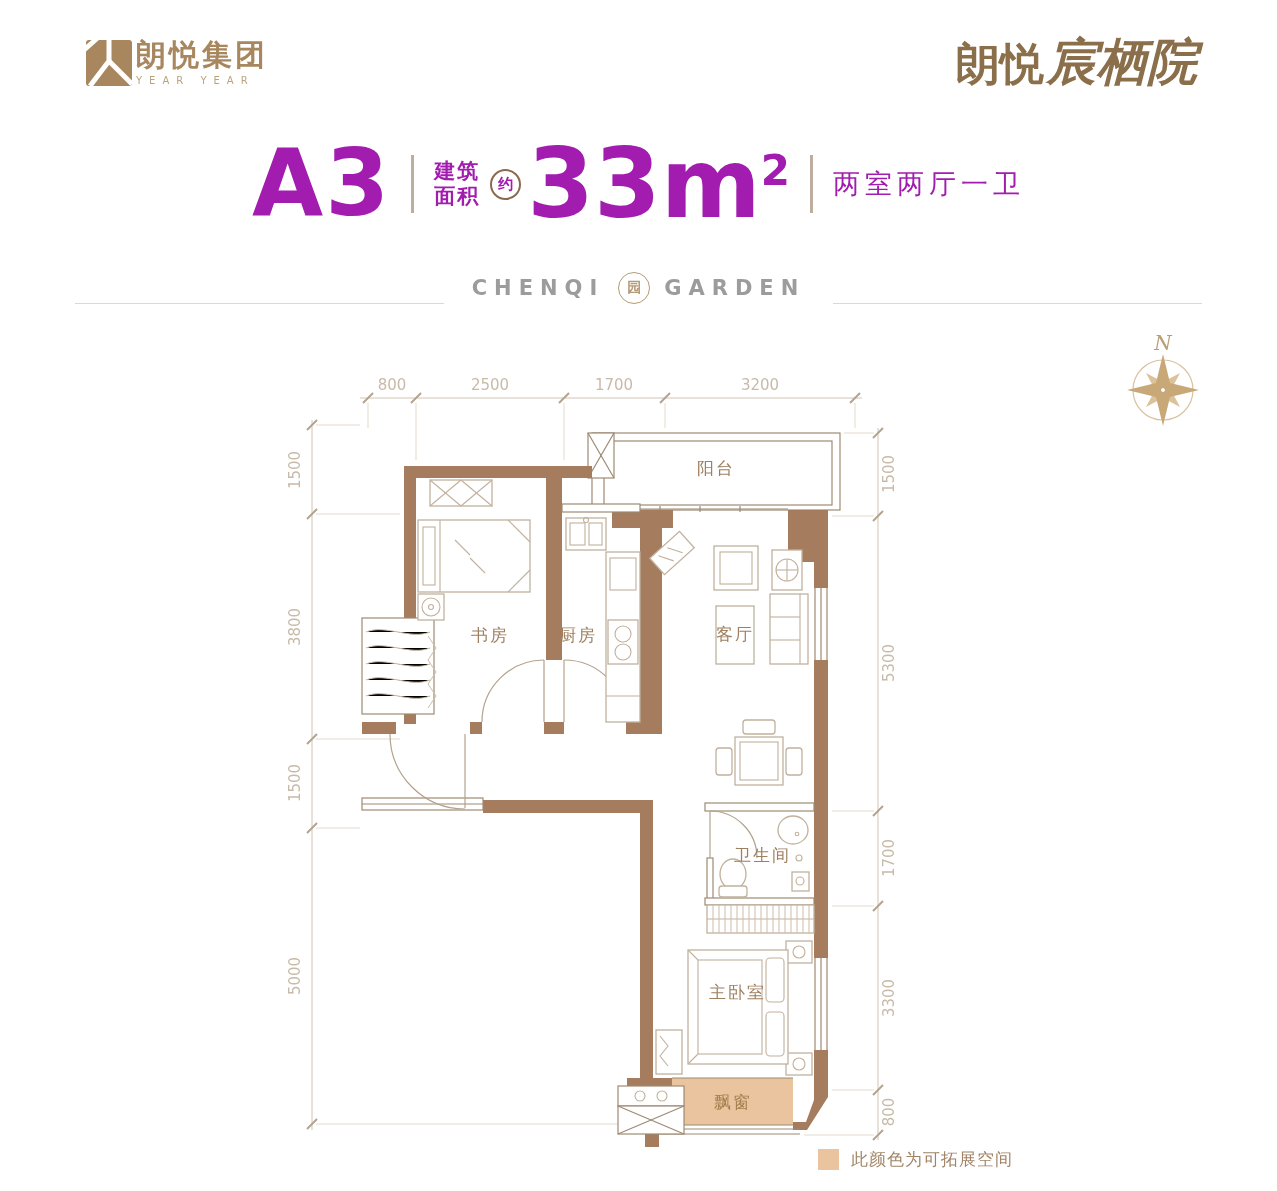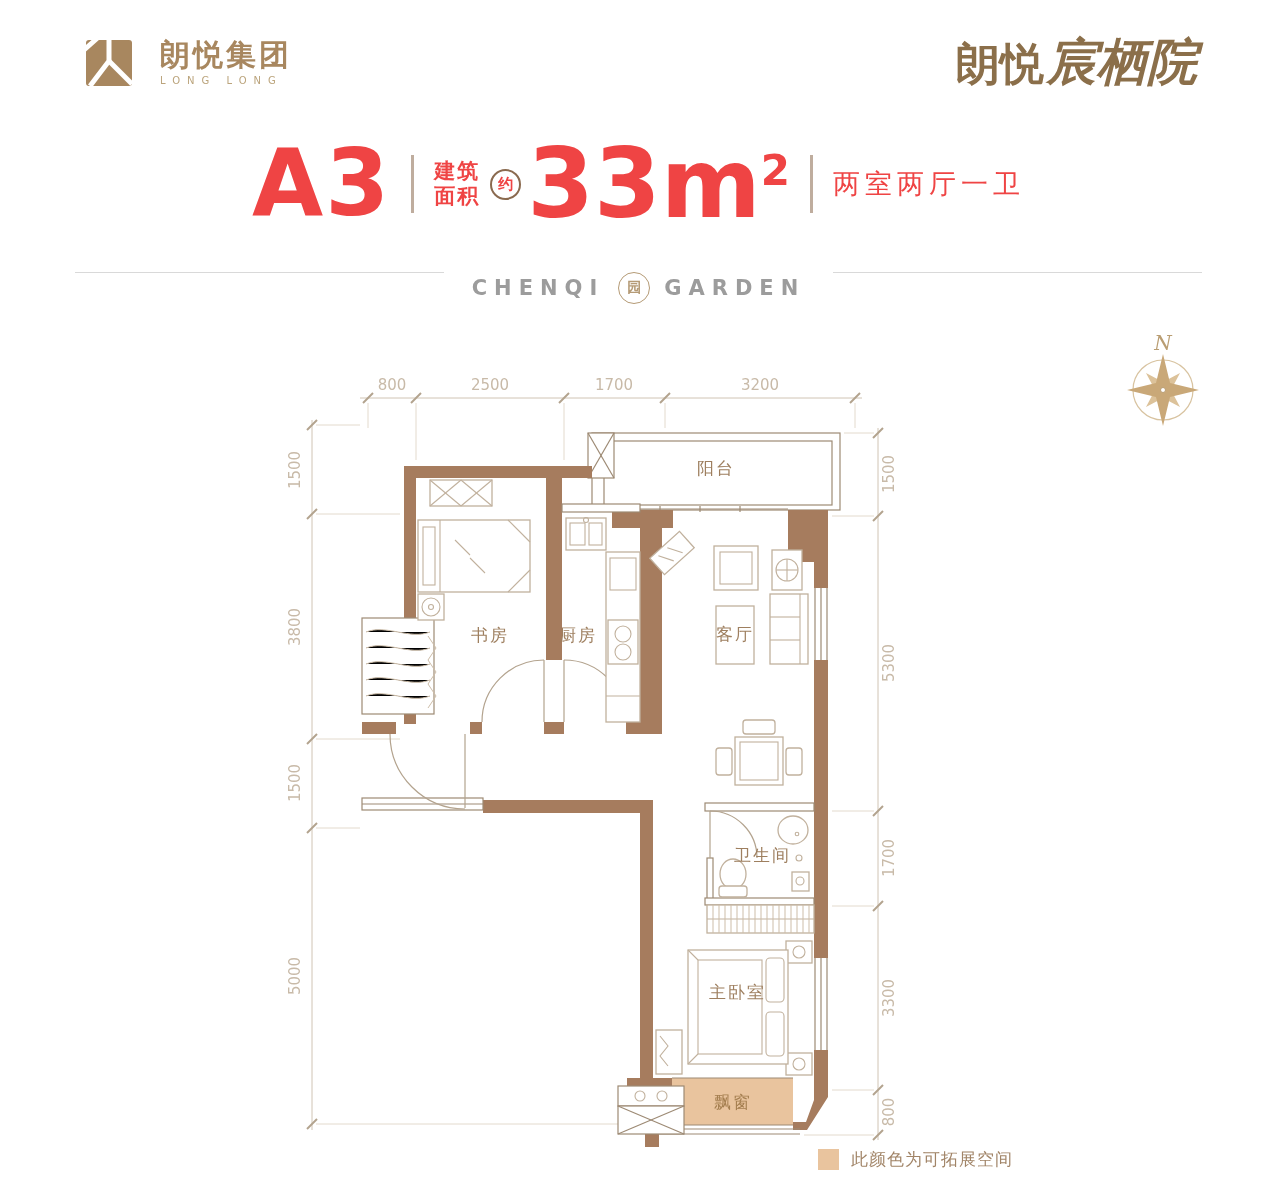--- a/index.html
+++ b/index.html
@@ -1,40 +1,40 @@
 <!DOCTYPE html>
 <html><head>
 <meta charset="utf-8">
 <style>
   html,body{margin:0;padding:0;background:#ffffff;}
   .page{position:relative;width:1277px;height:1191px;background:#ffffff;overflow:hidden;
         font-family:"DejaVu Sans","Liberation Sans",sans-serif;}
   .plan-svg{position:absolute;left:0;top:0;z-index:1;}
   
-  .logo-left{position:absolute;left:84px;top:34px;display:flex;align-items:center;gap:24px;z-index:3;}
+  .logo-left{position:absolute;left:84px;top:34px;display:flex;align-items:center;gap:0;z-index:3;}
   .logo-left .txt{display:flex;flex-direction:column;}
   .logo-left .company{font-size:30px;font-weight:700;color:#a8875f;letter-spacing:3px;line-height:34px;}
   .logo-left .tagline{font-size:10px;color:#bba47c;letter-spacing:7px;margin-top:3px;}
   .logo-right{position:absolute;right:80px;top:32px;z-index:3;color:#8b6f4a;
               font-family:"DejaVu Serif","Liberation Serif",serif;display:flex;align-items:flex-end;gap:3px;}
   .logo-right .brand{font-size:44px;font-weight:700;line-height:56px;}
   .logo-right .project{font-size:50px;font-weight:700;font-style:italic;line-height:60px;text-align:center;}
   
   .title-row{position:absolute;left:0;top:138px;width:100%;display:flex;justify-content:center;
-             align-items:center;z-index:3;color:#ef4444;}
+             align-items:center;z-index:3;color:#a21caf;}
   .unit{font-size:92px;font-weight:700;letter-spacing:2px;line-height:92px;}
   .vsep{width:3px;height:58px;background:#8a6a4f;opacity:.55;margin:0 20px;}
   .area-prefix{display:flex;flex-direction:column;font-size:21px;font-weight:700;line-height:25px;letter-spacing:2px;}
   .approx{width:27px;height:27px;border:2px solid #8a6a4f;border-radius:50%;font-size:15px;font-weight:700;
           display:flex;align-items:center;justify-content:center;margin:0 6px 0 10px;}
   .area-num{font-size:96px;font-weight:700;line-height:92px;letter-spacing:0px;}
   .area-sup{font-size:42px;font-weight:700;align-self:flex-start;margin-top:8px;}
   .layout-sum{font-size:27px;font-weight:400;letter-spacing:5px;}
   
-  .divider-row{position:absolute;left:75px;right:75px;top:272px;display:flex;align-items:flex-start;z-index:3;}
+  .divider-row{position:absolute;left:75px;right:75px;top:272px;display:flex;align-items:flex-end;z-index:3;}
   .divider-row .line{flex:1;height:1px;background:#d9d9d9;}
   .divider-row .words{display:flex;align-items:center;gap:14px;margin:0 28px;color:#9c9c9c;
                       font-size:21px;font-weight:700;letter-spacing:7px;}
   .seal{width:30px;height:30px;border:1px solid #b59b76;border-radius:50%;color:#b59b76;
         font-size:14px;display:flex;align-items:center;justify-content:center;letter-spacing:0;}
   
   .legend{position:absolute;left:818px;top:1148px;display:flex;align-items:center;gap:12px;z-index:3;}
   .legend .swatch{width:21px;height:21px;background:#e9c49e;}
   .legend .ltext{font-size:17px;color:#a18467;letter-spacing:1px;}
   
@@ -59,21 +59,21 @@
 
   <div class="logo-left">
     <svg width="52" height="56" viewBox="0 0 52 56">
       <rect x="2" y="6" width="46" height="46" rx="3" fill="#a8875f"></rect>
       <path d="M25 6 L25 27 L6 52" stroke="#ffffff" stroke-width="5" fill="none"></path>
       <path d="M25 27 L48 50" stroke="#ffffff" stroke-width="5" fill="none"></path>
       <path d="M0 16 L18 0" stroke="#ffffff" stroke-width="5" fill="none"></path>
     </svg>
     <div class="txt">
       <span class="company">朗悦集团</span>
-      <span class="tagline">LONG LONG</span>
+      <span class="tagline">YEAR YEAR</span>
     </div>
   </div>
 
   <div class="logo-right">
     <span class="brand">朗悦</span>
     <span class="project">宸栖院</span>
   </div>
 
   <div class="title-row">
     <span class="unit">A3</span>

